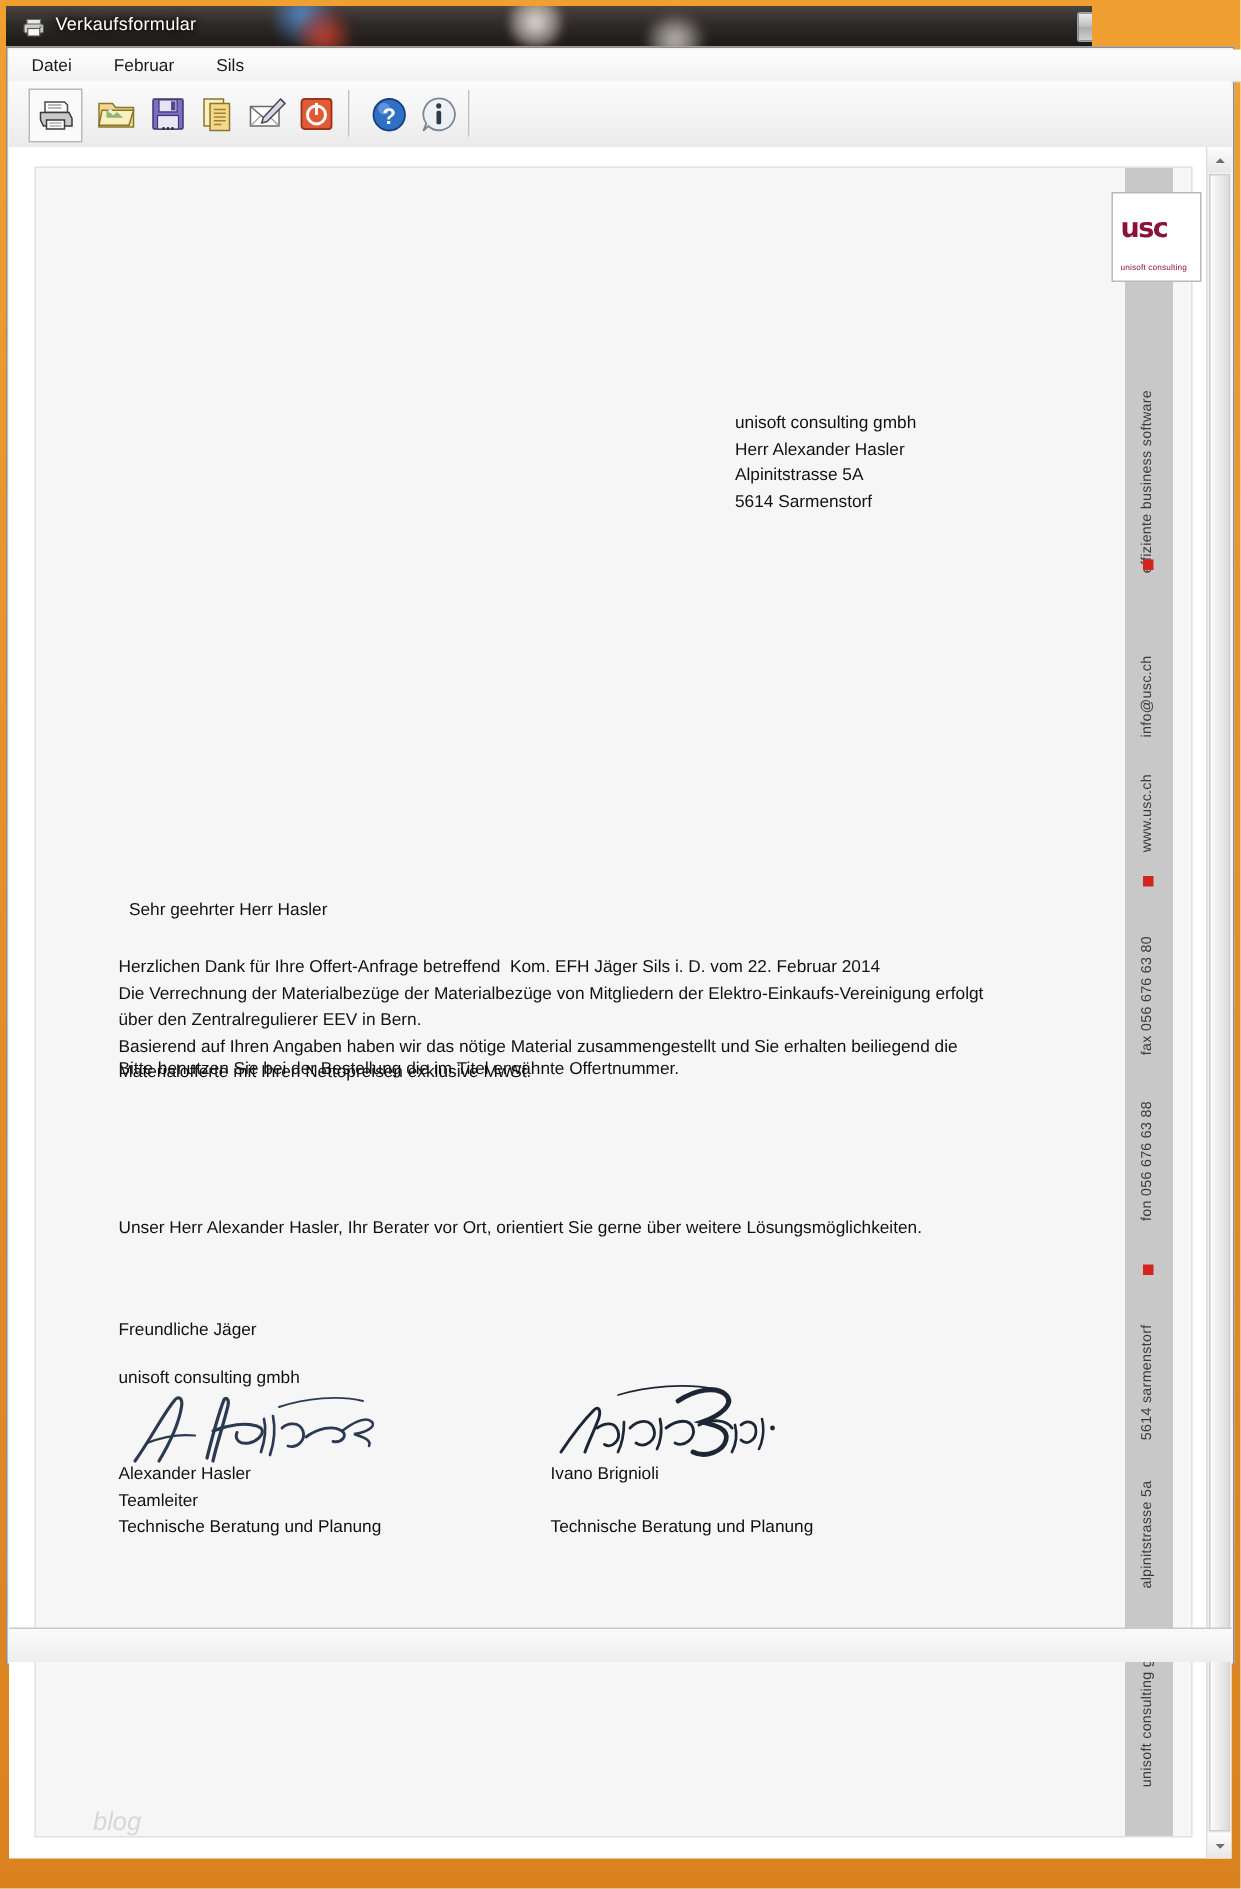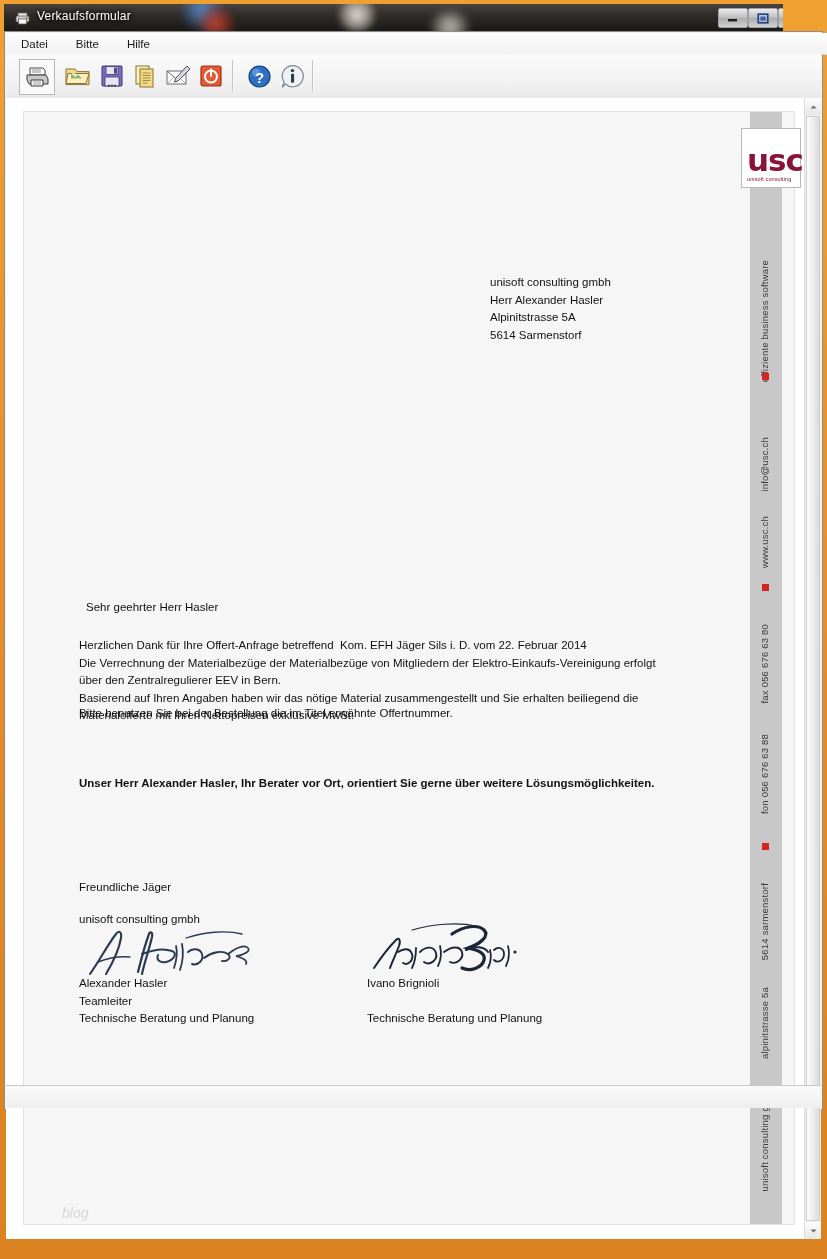--- a/index.html
+++ b/index.html
@@ -14,21 +14,21 @@
     position: absolute; left: 0; top: 0;
     width: 827px; height: 1259px;
     box-sizing: border-box;
     background: linear-gradient(180deg,#f0a030 0%, #e8912a 40%, #d9821f 100%);
     padding: 4px 5px 5px 4px;
   }
 
   
   #title-bar {
     position: absolute; left: 4px; top: 4px;
-    width: 779px; height: 27px;
+    width: 724px; height: 27px;
     background: linear-gradient(180deg,#4a4440 0%, #2e2a27 45%, #1b1917 100%);
     overflow: hidden;
   }
   #title-glow1 {
     position:absolute; left:175px; top:-14px; width:46px; height:40px;
     border-radius:50%;
     background: radial-gradient(circle, rgba(90,150,220,.85) 0%, rgba(60,110,180,.25) 60%, transparent 72%);
     filter: blur(3px);
   }
   #title-glow2 {
@@ -194,54 +194,54 @@
   
   #logo-box {
     position:absolute; left:717px; top:16px;
     width:60px; height:60px;
     background:#ffffff;
     border:1px solid #b9b9b9;
     box-sizing:border-box;
   }
   #logo-mark {
     position:absolute; left:5px; top:13px;
-    font-size:31px; font-weight:bold;
+    font-size:18px; font-weight:bold;
     color:#8c1338; letter-spacing:-1px;
     font-family:"DejaVu Sans", sans-serif;
   }
   #logo-sub {
     position:absolute; left:5px; bottom:5px;
     font-size:5.5px; color:#8c1338; letter-spacing:.1px;
     white-space:nowrap;
   }
 
   
   .doc-txt { position:absolute; font-size:11.5px; color:#111; line-height:17.5px; white-space:pre; }
   #addr-block   { left:466px; top:162px; }
   #date-block   { left:466px; top:319px; }
   #doc-title    { left:55px;  top:406px; font-size:14px; font-weight:bold; }
   #salutation   { left:62px;  top:487px; }
   #para1        { left:55px;  top:525px; }
   #para2        { left:55px;  top:593px; }
   #para3        { left:55px;  top:628px; }
-  #para4        { left:55px;  top:663px;font-weight:bold; }
+  #para4        { left:55px;  top:699px; }
   #para5        { left:55px;  top:698px; }
   #closing      { left:55px;  top:767px; }
   #company      { left:55px;  top:799px; }
   #sig1-name    { left:55px;  top:863px; }
   #sig2-name    { left:343px; top:863px; }
 
   
   #sig1 { position:absolute; left:62px; top:812px; }
   #sig2 { position:absolute; left:348px; top:810px; }
 
   
   #blog-mark {
     position:absolute; left:38px; top:1093px;
-    font-size:14px; color:#d7d7d7;font-style:italic;
+    font-size:17px; color:#d7d7d7;font-style:italic;
   }
 
   
   #vscroll {
     position:absolute; right:0px; top:0px;
     width:16px; height:1141px;
     background:#f0f0f0;
     border-left:1px solid #dcdcdc;
   }
   .sb-arrow {
@@ -303,22 +303,22 @@
       <svg width="14" height="12" viewBox="0 0 14 12">
         <path d="M2.4 1.6 L11.6 10.4 M11.6 1.6 L2.4 10.4" stroke="#111" stroke-width="2.4" stroke-linecap="round"></path>
       </svg>
     </div>
   </div>
 
   <div id="client">
 
     <div id="menu-bar">
       <div class="menu-item">Datei</div>
-      <div class="menu-item">Bitte</div>
-      <div class="menu-item">Hilfe</div>
+      <div class="menu-item">Februar</div>
+      <div class="menu-item">Sils</div>
     </div>
 
     <div id="toolbar">
 
       <div class="tb-btn" id="tb-print" style="left:13px">
         <svg width="26" height="24" viewBox="0 0 26 24">
           <path d="M6 3h13l2 2v5H6z" fill="#fbfbfb" stroke="#4a4a4a" stroke-width="1"></path>
           <path d="M8 5h9M8 7h9" stroke="#7a7a7a" stroke-width=".8"></path>
           <path d="M3 10h19l2 4v5H5l-2-4z" fill="#c9c9c9" stroke="#3a3a3a" stroke-width="1"></path>
           <path d="M7 15h12v6H7z" fill="#fafafa" stroke="#3a3a3a" stroke-width="1"></path>

